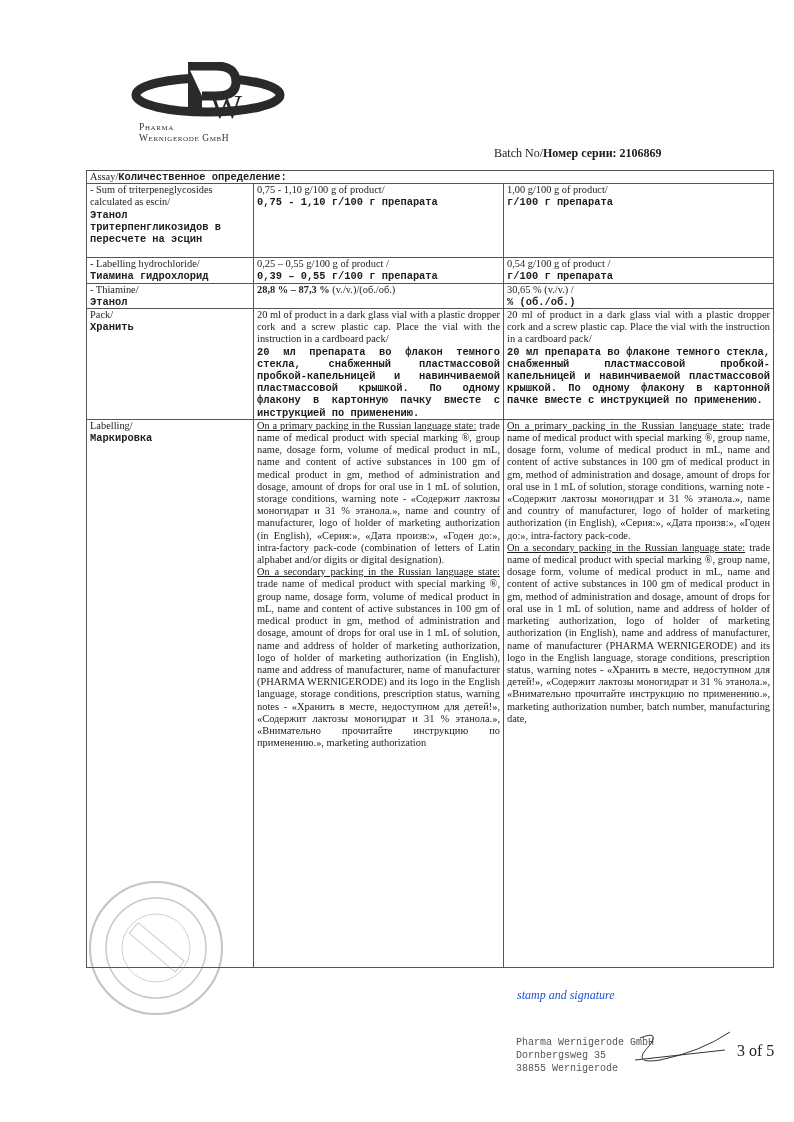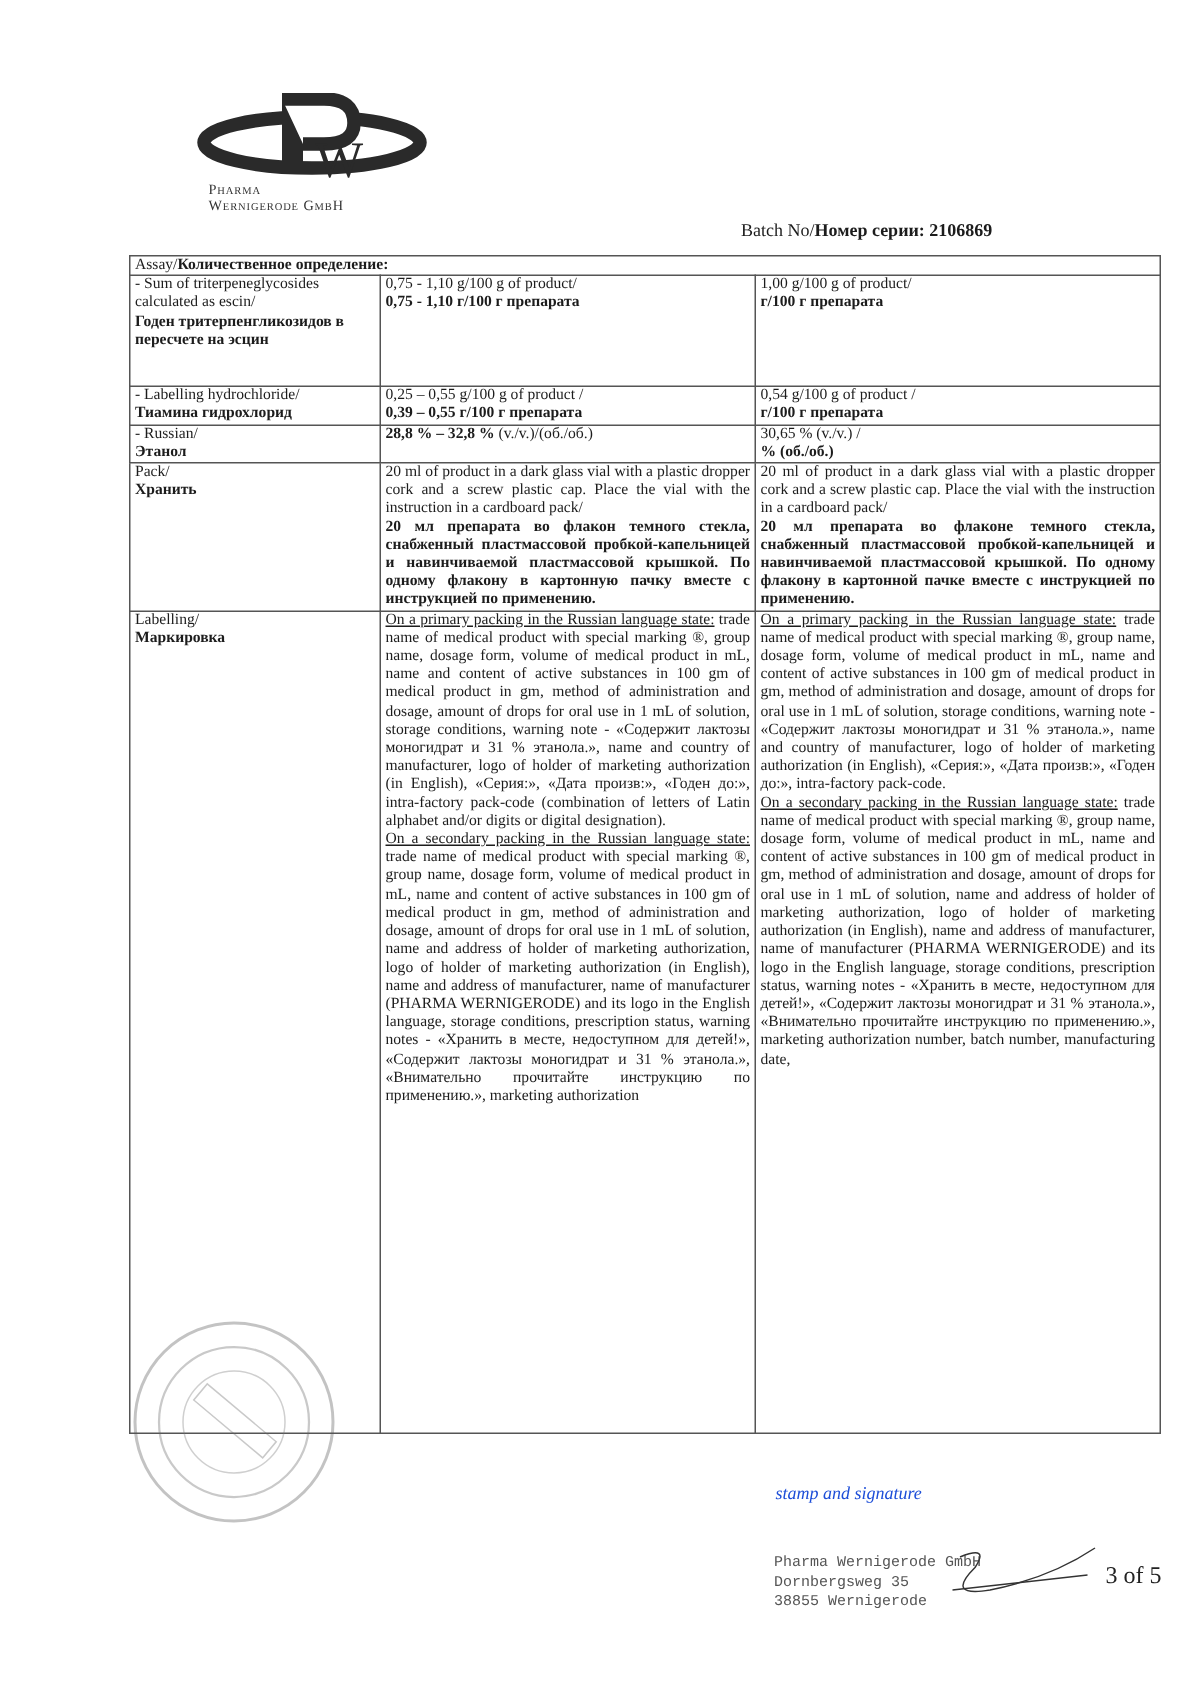--- a/index.html
+++ b/index.html
@@ -8,21 +8,21 @@
   .logo { position: absolute; left: 128px; top: 62px; width: 180px; height: 90px; }
   .logo svg { position: absolute; left: 0; top: 0; }
   .logo-text { position: absolute; left: 11px; top: 60px; font-size: 9.5px; letter-spacing: 0.6px;
                font-variant: small-caps; color: #333; line-height: 11px; }
   .batch { position: absolute; left: 494px; top: 146px; font-size: 12px; }
   .batch b { font-weight: bold; }
   table.spec { position: absolute; left: 86px; top: 170px; width: 687px; border-collapse: collapse;
                font-size: 10.4px; line-height: 12.2px; table-layout: fixed; }
   table.spec td { border: 1px solid #555; vertical-align: top; padding: 0 3px; }
   col.c1 { width: 167px; } col.c2 { width: 250px; } col.c3 { width: 270px; }
-  .ru { font-weight: bold; }
+  .ru { font-weight: bold; font-family: Liberation Mono, monospace; }
   .just { text-align: justify; }
   .u { text-decoration: underline; }
   .hdr td { height: 11px; }
   .stamp { position: absolute; left: 86px; top: 878px; width: 140px; height: 140px; opacity: 0.35; }
   .footer { position: absolute; left: 516px; top: 1036px; font-family: Liberation Mono, monospace;
             font-size: 10px; color: #555; line-height: 13px; }
   .stamp-label { position: absolute; left: 517px; top: 988px; font-style: italic; font-size: 12px; color: #1d4ed8; }
   .page-num { position: absolute; left: 737px; top: 1042px; font-size: 16px; color: #222; }
   .sig { position: absolute; left: 620px; top: 1030px; }
 </style>
@@ -54,21 +54,21 @@
     </colgroup>
   <tbody>
       <tr class="hdr">
     <td colspan="3">
       <span>Assay/</span><span class="ru">Количественное определение:</span>
     </td>
   </tr>
   <tr style="height:74px">
     <td>
           <div>- Sum of triterpeneglycosides calculated as escin/</div>
-          <div class="ru">Годен тритерпенгликозидов в пересчете на эсцин</div>
+          <div class="ru">Этанол тритерпенгликозидов в пересчете на эсцин</div>
         </td>
     <td>
           <div>0,75 - 1,10 g/100 g of product/</div>
           <div class="ru">0,75 - 1,10 г/100 г препарата</div>
         </td>
     <td>
           <div>1,00 g/100 g of product/</div>
           <div class="ru">г/100 г препарата</div>
         </td>
   </tr>
@@ -81,24 +81,24 @@
           <div>0,25 – 0,55 g/100 g of product /</div>
           <div class="ru">0,39 – 0,55 г/100 г препарата</div>
         </td>
     <td>
           <div>0,54 g/100 g of product /</div>
           <div class="ru">г/100 г препарата</div>
         </td>
   </tr>
   <tr>
     <td>
-          <div>- Russian/</div>
+          <div>- Thiamine/</div>
           <div class="ru">Этанол</div>
         </td>
-    <td><b>28,8 % – 32,8 % </b><span>(v./v.)/(об./об.)</span></td>
+    <td><b>28,8 % – 87,3 % </b><span>(v./v.)/(об./об.)</span></td>
     <td>
           <div>30,65 % (v./v.) /</div>
           <div class="ru">% (об./об.)</div>
         </td>
   </tr>
   <tr>
     <td>
           <div>Pack/</div>
           <div class="ru">Хранить</div>
         </td>

